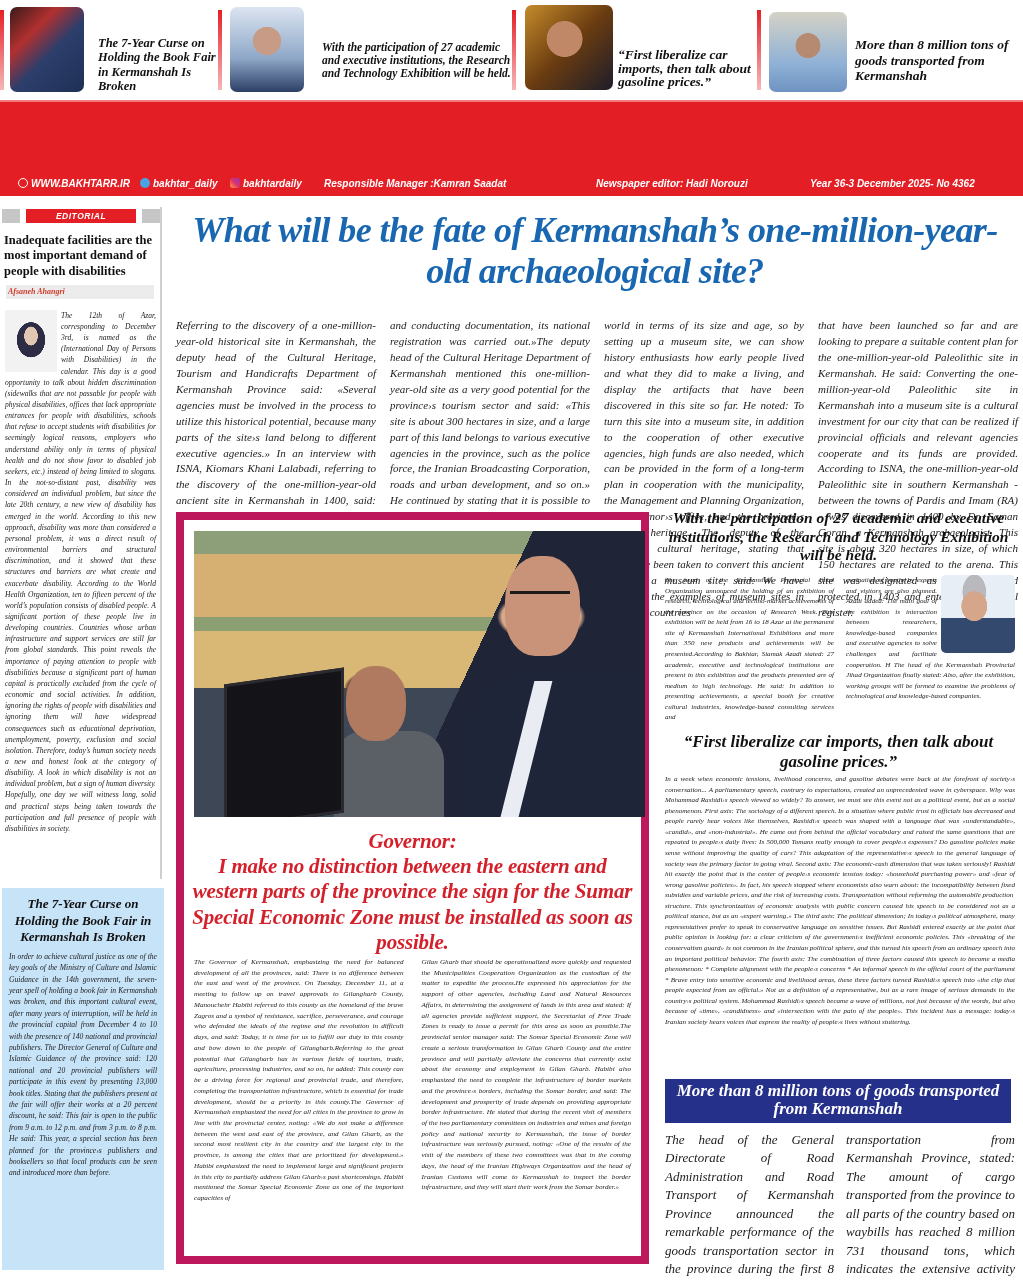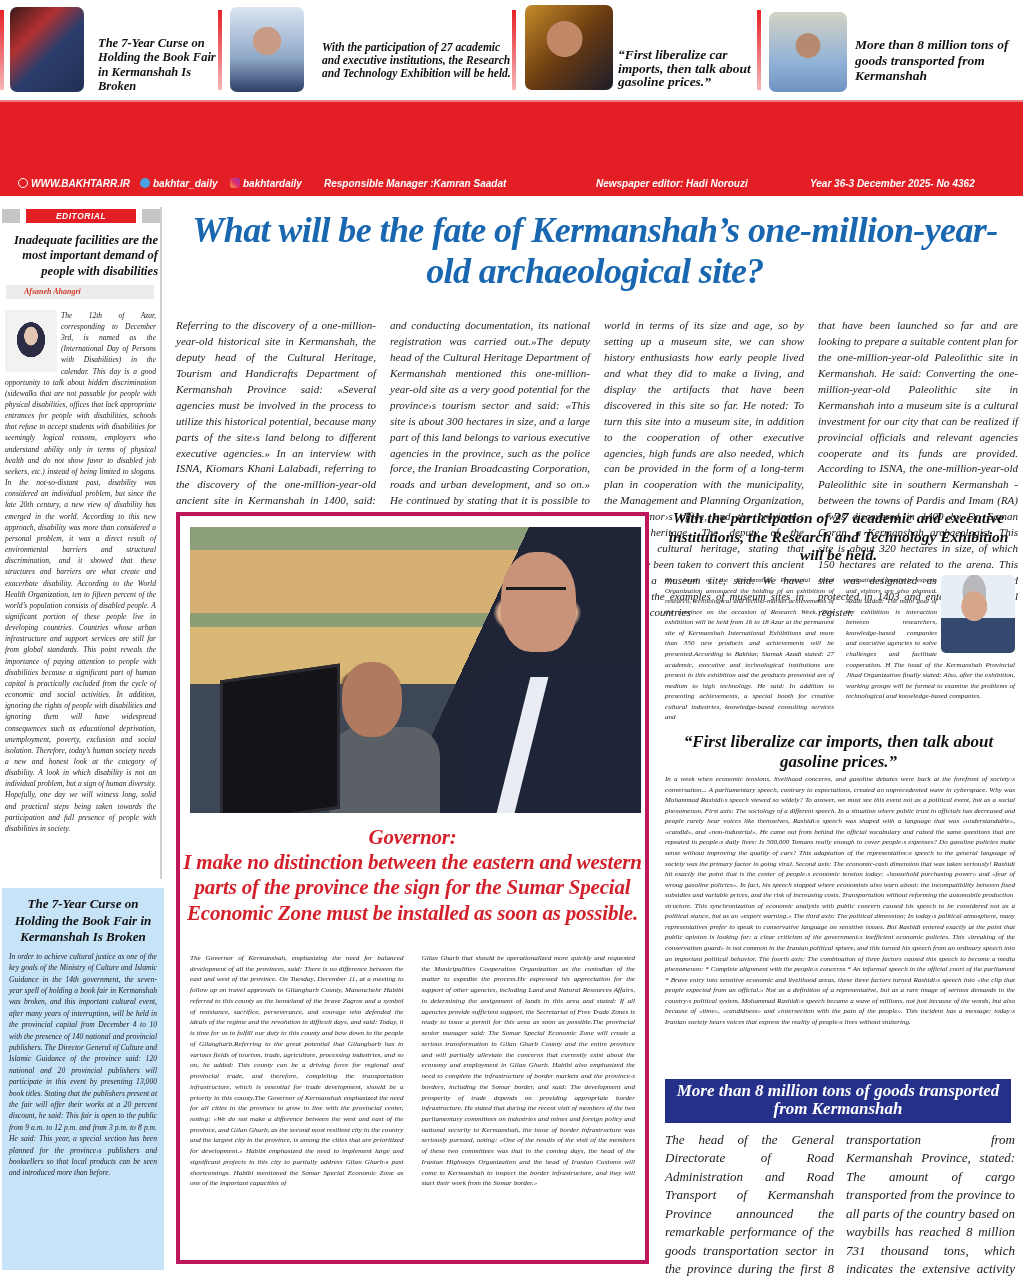--- a/index.html
+++ b/index.html
@@ -31,37 +31,37 @@
   .ico-web { border: 1.5px solid #fff; border-radius: 50%; }
   .ico-tg { background: #4aa3e0; }
   .ico-ig { background: linear-gradient(45deg,#f9a23c,#e1306c,#8a3ab9); border-radius: 3px; }
 
   
   .editorial { position: absolute; left: 2px; top: 207px; width: 160px; height: 672px; border-right: 2px solid #cfcfcf; }
   .ed-tag { position: relative; height: 18px; margin: 2px 0 0 0; }
   .ed-tag .gray-l { position: absolute; left: 0; top: 0; width: 18px; height: 14px; background: #c6c6c6; }
   .ed-tag .gray-r { position: absolute; right: 0; top: 0; width: 18px; height: 14px; background: #c6c6c6; }
   .ed-tag .red { position: absolute; left: 24px; right: 24px; top: 0; height: 14px; background: #e31e24; color: #fff; font-family: "Liberation Sans", sans-serif; font-weight: bold; font-style: italic; font-size: 8.5px; text-align: center; line-height: 14px; letter-spacing: 0.5px; }
-  .ed-headline { text-align: right; font-style: italic; font-weight: bold; font-size: 12.5px; line-height: 1.22; margin: 6px 2px 6px; color: #111; }
-  .ed-author { background: #ececec; height: 14px; margin: 0 6px 0 4px; font-size: 8px; font-style: italic; font-weight: bold; color: #d03a2b; padding-left: 18px; line-height: 14px; }
+  .ed-headline { text-align: left; font-weight: bold; font-size: 12.5px; line-height: 1.22; margin: 6px 2px 6px; color: #111; }
+  .ed-author { background: #ececec; height: 14px; margin: 0 6px 0 4px; font-size: 8px; font-style: italic; font-weight: bold; color: #d03a2b; padding-left: 2px; line-height: 14px; }
   .ed-body { font-size: 7.55px; line-height: 1.48; font-style: italic; text-align: justify; margin: 11px 4px 0 3px; color: #1b1b1b; }
   .ed-photo { float: left; width: 52px; height: 62px; margin: 0 4px 2px 0; background: radial-gradient(ellipse at 50% 42%, #e1c7b2 0 18%, transparent 19%), radial-gradient(ellipse at 50% 48%, #2d2c45 0 38%, transparent 39%), #f2f2f2; }
 
   .book-box { position: absolute; left: 2px; top: 888px; width: 162px; height: 382px; background: #c7e3f8; padding: 8px 7px 6px; }
   .book-box h3 { font-style: italic; font-weight: bold; font-size: 13px; line-height: 1.28; text-align: center; color: #111; margin-bottom: 5px; }
   .book-box p { font-style: italic; font-size: 7.6px; line-height: 1.5; text-align: justify; color: #1b1b1b; }
 
   
   .main-head { position: absolute; left: 176px; top: 211px; width: 838px; text-align: center; color: #1967b1; font-style: italic; font-weight: bold; font-family: "Liberation Serif", serif; font-size: 36px; line-height: 1.1; letter-spacing: -0.6px; transform: scaleY(1.02); }
 
   .lead-cols { position: absolute; left: 176px; top: 318px; width: 842px; display: grid; grid-template-columns: repeat(4, 1fr); column-gap: 14px; }
   .lead-cols p { font-style: italic; font-size: 11px; line-height: 1.45; text-align: justify; color: #1b1b1b; }
 
   
-  .gov-box { position: absolute; left: 176px; top: 512px; width: 473px; height: 752px; border: 4px solid #be185d; background: #fff; }
+  .gov-box { position: absolute; left: 176px; top: 512px; width: 473px; height: 752px; border: 8px solid #be185d; background: #fff; }
   .gov-photo { position: absolute; left: 10px; top: 11px; width: 451px; height: 286px; overflow: hidden;
      background:
        radial-gradient(ellipse at 77% 30%, #d9a98c 0 8%, transparent 9%),
        radial-gradient(ellipse at 40% 55%, #6b4b3a 0 7%, transparent 8%),
        linear-gradient(115deg, transparent 0 58%, #1f2436 58% 100%),
        linear-gradient(180deg, #8d9f78 0 8%, #d6b072 8% 30%, #8c9f72 30% 35%, #d9b774 35% 55%, #3e4755 55% 100%); }
   .gov-photo .monitor { position: absolute; left: 30px; top: 145px; width: 120px; height: 145px; background: #141418; transform: skewY(-8deg); border: 3px solid #2a2a30; }
   .gov-photo .suit { position: absolute; right: 0; top: 140px; width: 175px; height: 150px; background: #1f2538; border-radius: 60px 0 0 0; }
   .gov-photo .shirt { position: absolute; right: 110px; top: 150px; width: 18px; height: 140px; background: #e9ecf2; transform: skewX(-14deg); }
   .gov-photo .head { position: absolute; right: 65px; top: 25px; width: 75px; height: 100px; border-radius: 45% 45% 40% 40%; background: #c89378; }

